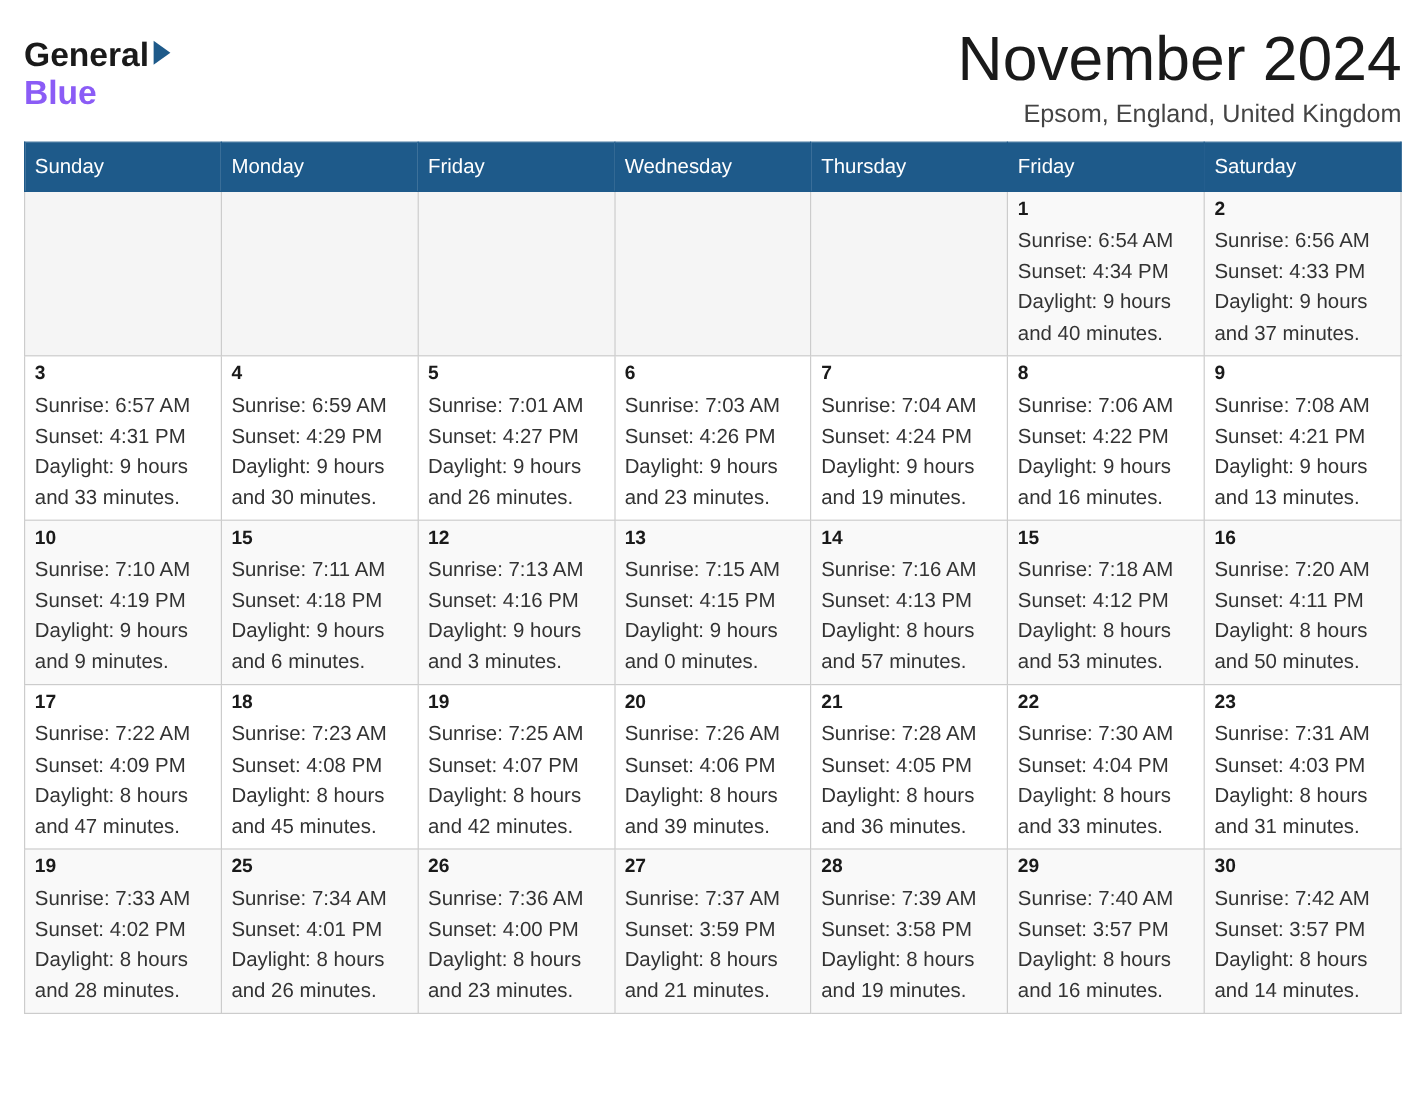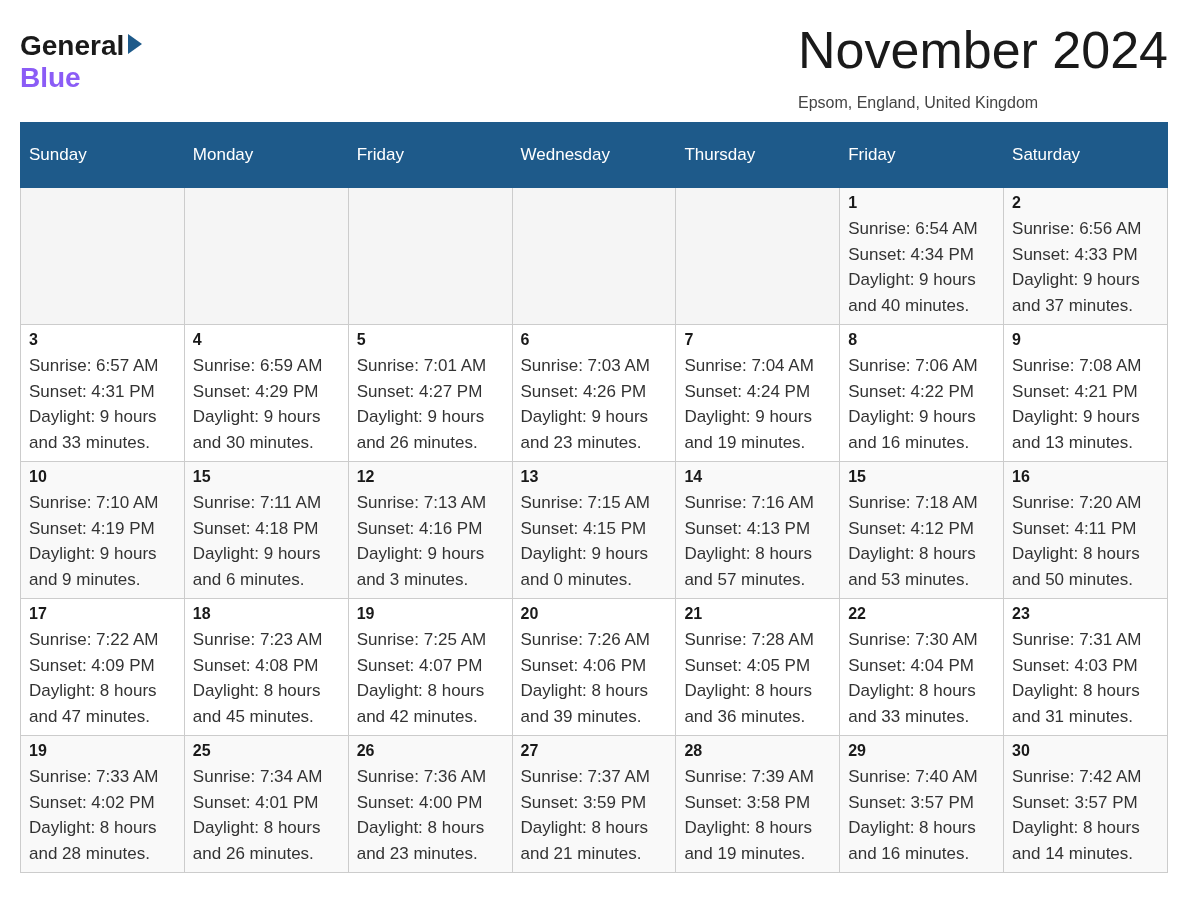--- a/index.html
+++ b/index.html
@@ -33,40 +33,41 @@
     .logo-arrow {
       width: 0;
       height: 0;
       border-left: 14px solid #1e5a8a;
       border-top: 10px solid transparent;
       border-bottom: 10px solid transparent;
       margin-left: 4px;
       margin-top: -4px;
     }
     .title-area {
+      text-align: right;
     }
     .month-title {
       font-size: 52px;
       font-weight: normal;
       color: #1a1a1a;
     }
     .location {
-      font-size: 16px;
+      font-size: 21px;
       color: #444;
-      margin-top: 14px;
+      margin-top: 4px;
     }
     .calendar {
       width: 100%;
       border-collapse: collapse;
       margin-top: 10px;
     }
     .calendar th {
       background-color: #1e5a8a;
       color: #fff;
-      padding: 22px 8px;
+      padding: 10px 8px;
       font-size: 17px;
       font-weight: normal;
       text-align: left;
       border: 1px solid #1e5a8a;
     }
     .calendar td {
       vertical-align: top;
       border: 1px solid #ccc;
       padding: 6px 8px;
       width: 14.28%;

